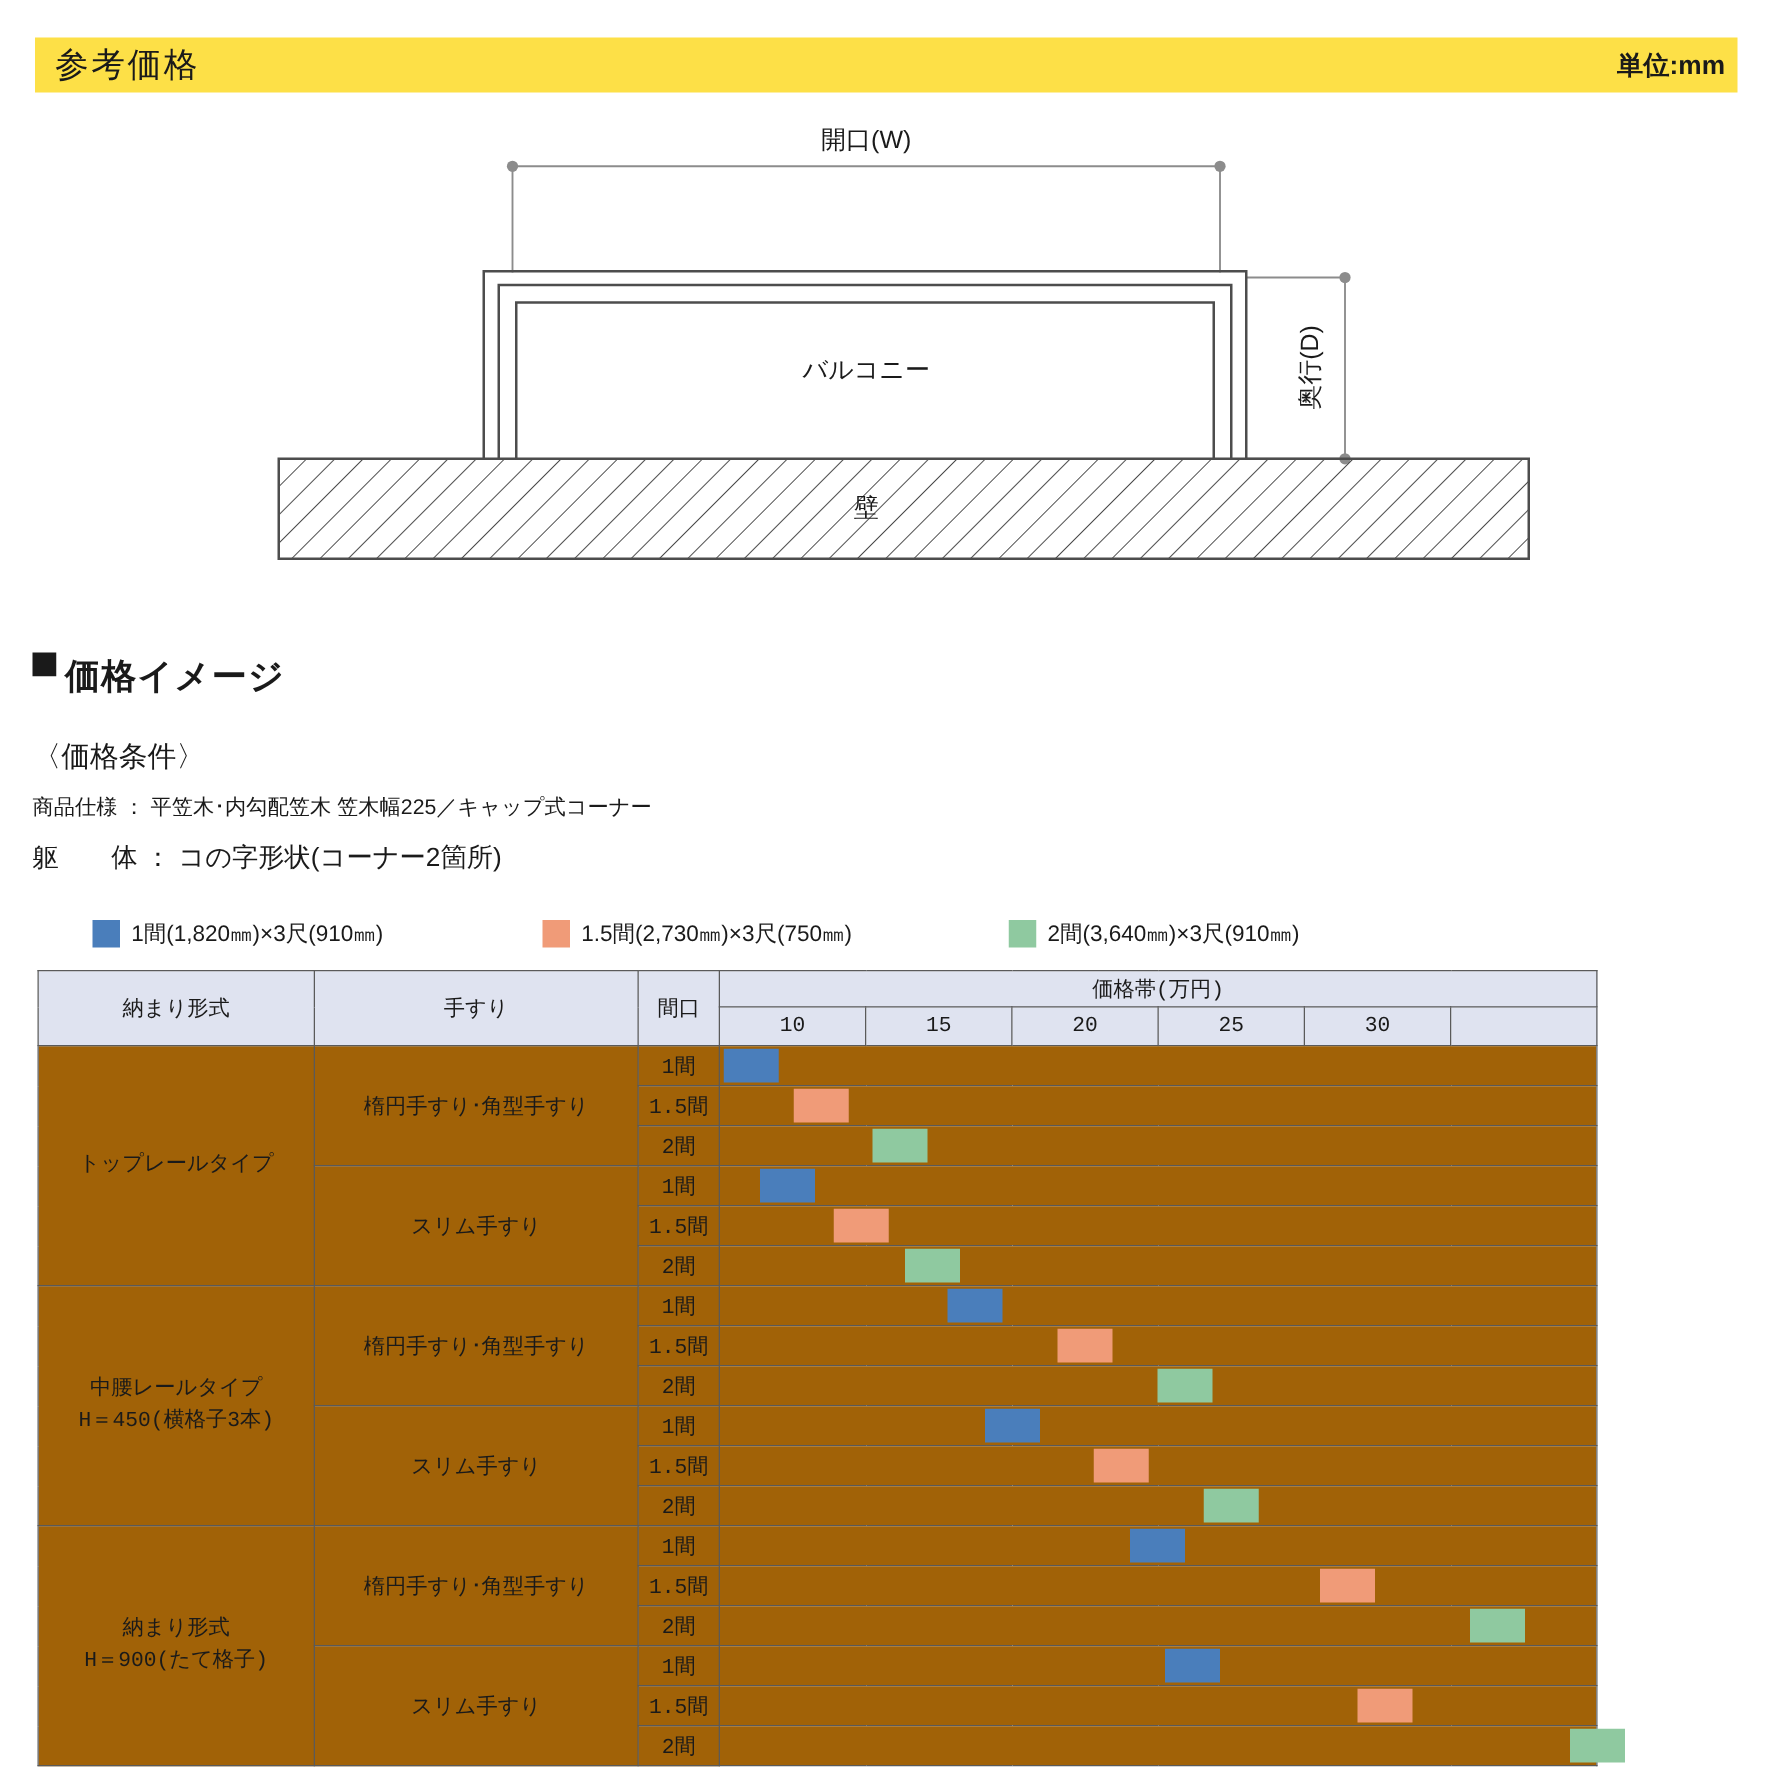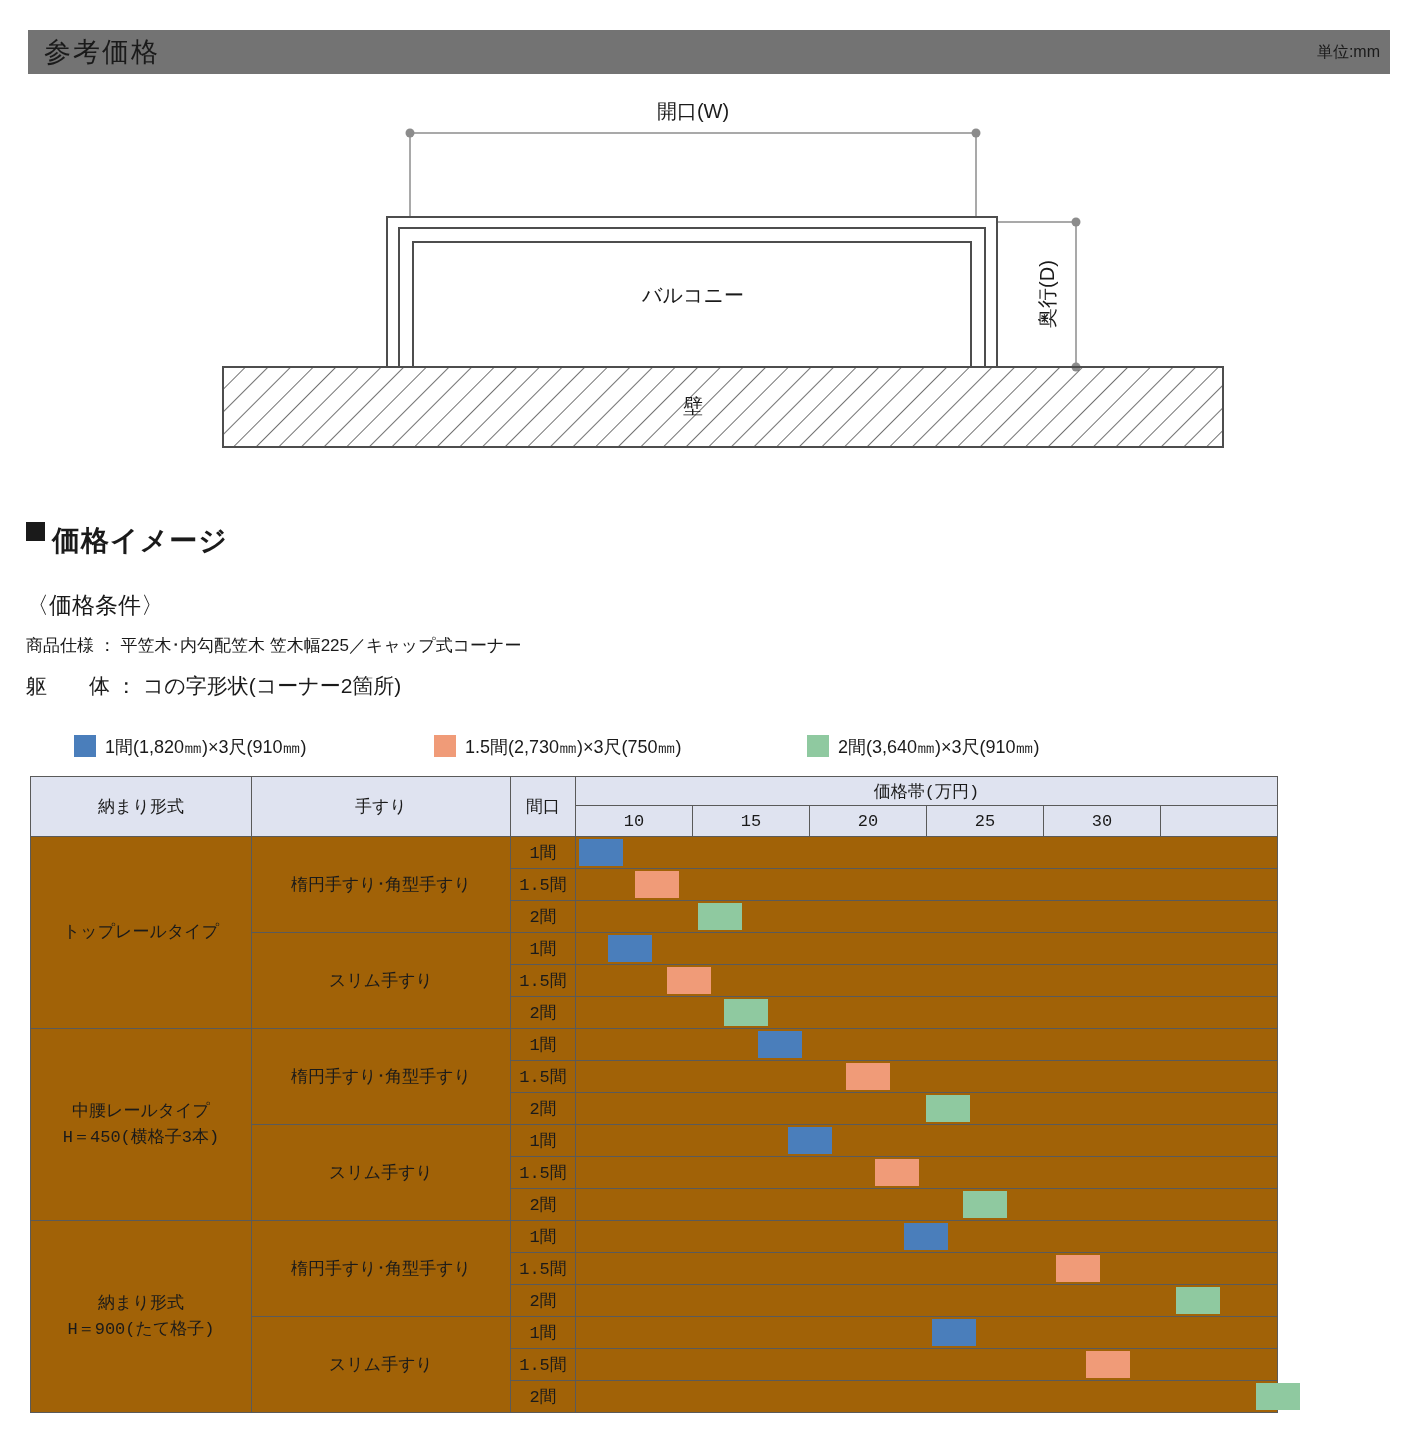--- a/index.html
+++ b/index.html
@@ -8,29 +8,29 @@
     background:#ffffff;
     font-family:"Liberation Sans","DejaVu Sans",sans-serif;
     color:#231f20;
     position:relative;
     overflow:hidden;
   }
 
   
   .header-bar{
     position:absolute;left:28px;top:30px;width:1362px;height:44px;
-    background:#737373;
+    background:#fde047;
     display:flex;align-items:center;
   }
   .header-title{
     font-size:27px;letter-spacing:2px;color:#1a1a1a;margin-left:16px;
   }
   .header-unit{
     position:absolute;right:10px;top:50%;transform:translateY(-50%);
-    font-size:16px;color:#1a1a1a;
+    font-size:21px;color:#1a1a1a;font-weight:bold;
   }
 
   
   .diagram{
     position:absolute;left:28px;top:86px;width:1362px;height:400px;
   }
   .diagram svg{display:block;}
 
   
   .section-heading{
@@ -50,21 +50,21 @@
   }
   .cond-line2{
     position:absolute;left:26px;top:672px;font-size:21px;color:#1a1a1a;white-space:nowrap;
   }
 
   
   .legend{
     position:absolute;left:30px;top:735px;width:1340px;height:26px;
   }
   .legend-item{
-    position:absolute;display:flex;align-items:flex-start;font-size:18px;color:#1a1a1a;white-space:nowrap;padding-left:40px;
+    position:absolute;display:flex;align-items:center;font-size:18px;color:#1a1a1a;white-space:nowrap;padding-left:40px;
   }
   .legend-swatch{
     width:22px;height:22px;margin-right:9px;display:inline-block;
   }
   .legend-0{left:4px;}
   .legend-1{left:364px;}
   .legend-2{left:737px;}
 
   
   .price-table{

